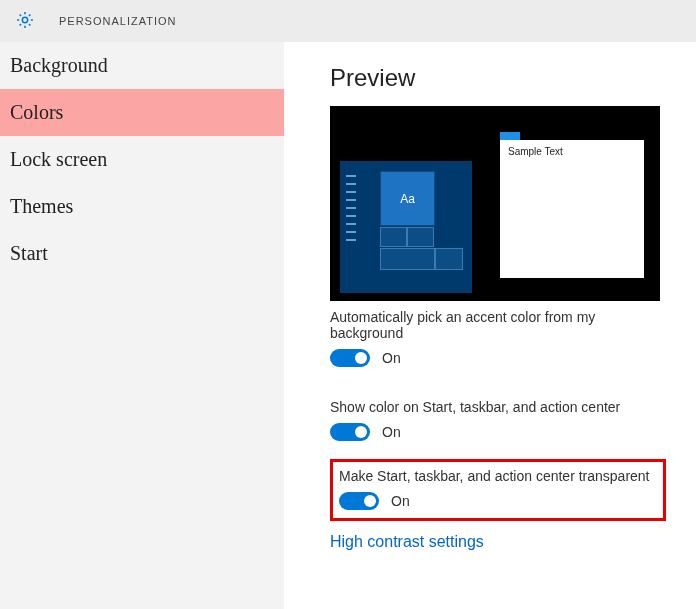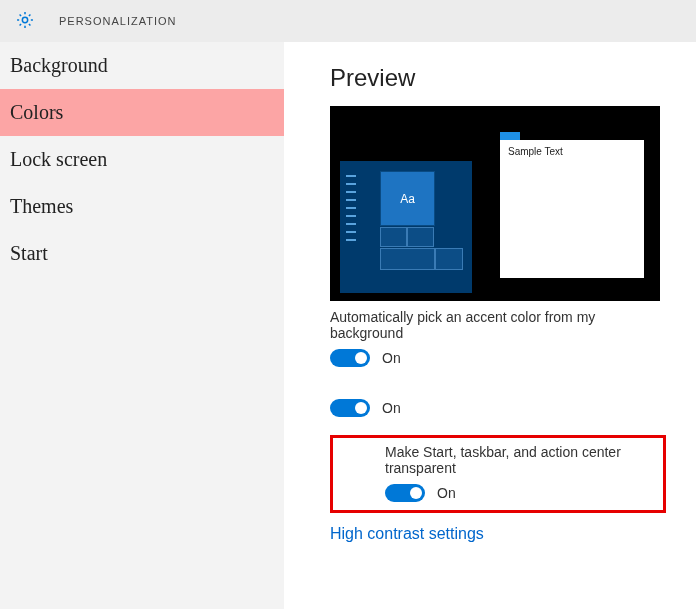--- a/index.html
+++ b/index.html
@@ -231,27 +231,28 @@
 
     <div id="settings">
         <div class="setting-row" style="margin-bottom: 32px;">
           <div class="setting-label">Automatically pick an accent color from my background</div>
           <div class="toggle-line">
             <div class="toggle"></div>
             <span class="toggle-state">On</span>
           </div>
         </div>
         <div class="setting-row" style="margin-bottom: 18px;">
+          <div class="setting-label">Show color on Start, taskbar, and action center</div>
           <div class="toggle-line">
             <div class="toggle"></div>
             <span class="toggle-state">On</span>
           </div>
         </div>
         <div class="highlight-box">
-          <div class="setting-row" style="margin-bottom: 0px; margin-left: 46px;">
+          <div class="setting-row" style="margin-bottom: 0px;">
             <div class="setting-label">Make Start, taskbar, and action center transparent</div>
             <div class="toggle-line">
               <div class="toggle"></div>
               <span class="toggle-state">On</span>
             </div>
           </div>
         </div>
       </div>
 
     <div class="link">High contrast settings</div>

